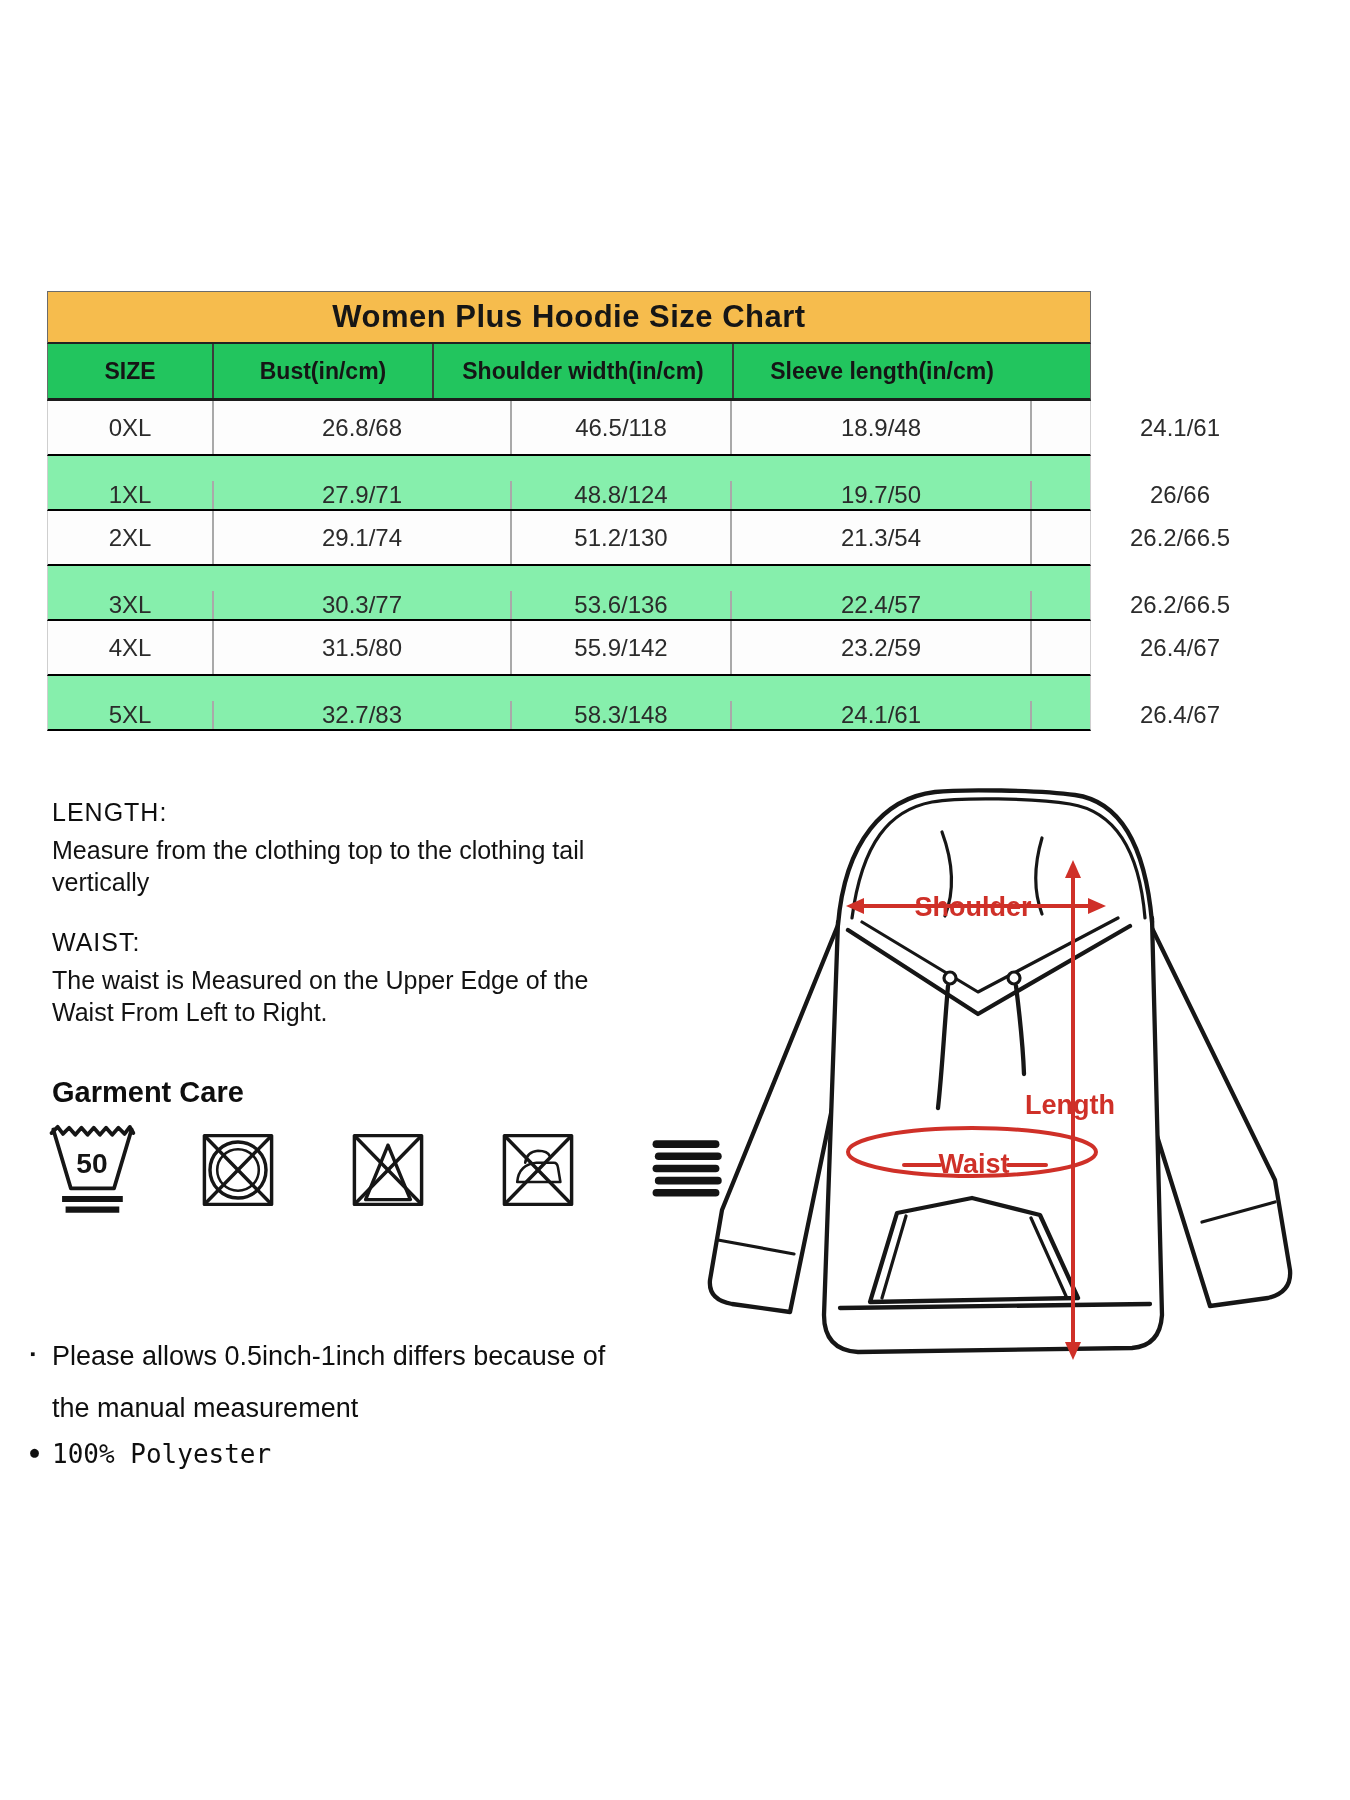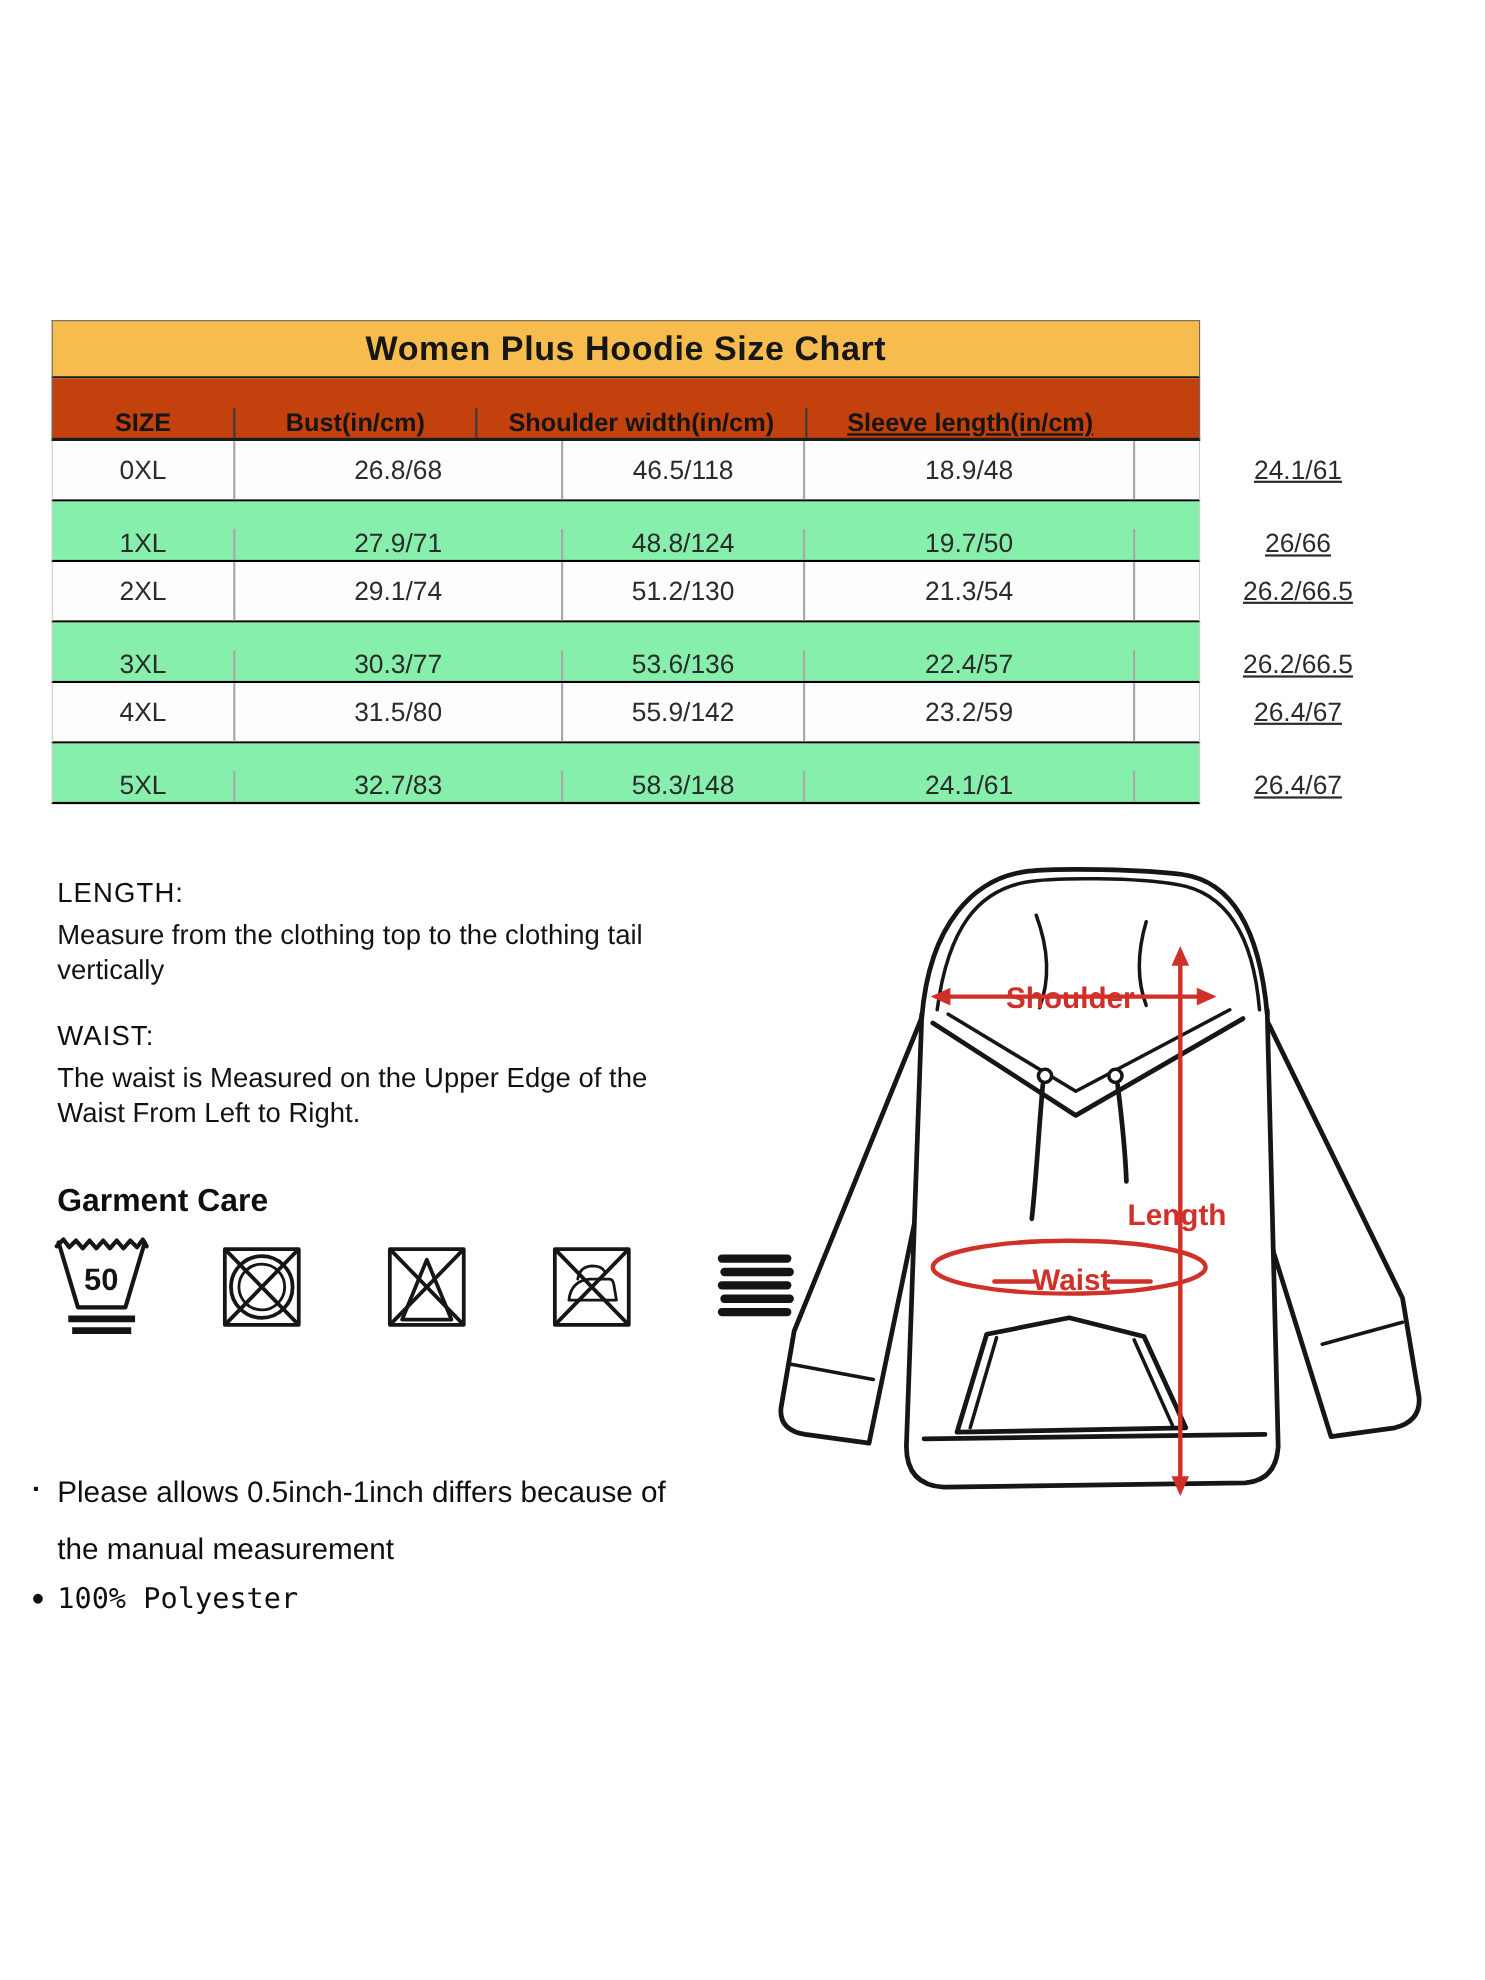--- a/index.html
+++ b/index.html
@@ -4,32 +4,32 @@
 <style>
   html,body{margin:0;padding:0;background:#fff;}
   .page{position:relative;width:1350px;height:1800px;background:#ffffff;overflow:hidden;
         font-family:"Liberation Sans",sans-serif;color:#141414;}
 
   
   .size-table{position:absolute;left:47px;top:291px;width:1044px;}
   .table-title{box-sizing:border-box;height:53px;display:flex;align-items:center;justify-content:center;
         background:#f6bc4d;border:1px solid #6b6b6b;border-bottom:2px solid #222;
         font-size:31px;font-weight:bold;color:#161616;letter-spacing:.5px;}
-  .thead{box-sizing:border-box;display:flex;height:57px;background:#c2410c;
-        border-left:1px solid #6b6b6b;border-right:1px solid #6b6b6b;border-bottom:3px solid #1c1c1c;align-items:flex-end;}
+  .thead{box-sizing:border-box;display:flex;height:57px;background:#22c55e;
+        border-left:1px solid #6b6b6b;border-right:1px solid #6b6b6b;border-bottom:3px solid #1c1c1c;}
   .th{box-sizing:border-box;display:flex;align-items:center;justify-content:center;
         font-size:23px;font-weight:bold;color:#151515;border-right:2px solid #3c3c3c;}
   .th:last-child{border-right:none;}
   .trow{box-sizing:border-box;display:flex;height:55px;background:#fdfdfd;
         border-left:1px solid #cfcfcf;border-right:1px solid #cfcfcf;border-bottom:2px solid #000000;}
   .trow.alt{background:#86efac;align-items:flex-end;}
   .td{box-sizing:border-box;display:flex;align-items:center;justify-content:center;
         font-size:24px;color:#2b2b2b;border-right:2px solid #a9a9a9;}
   .td:last-child{border-right:none;}
-  .c0{flex:0 0 166px;} .c1{flex:0 0 298px;} .c2{flex:0 0 220px;} .c3{flex:0 0 300px;} .c4{flex:0 0 296px;text-decoration:underline;}
+  .c0{flex:0 0 166px;} .c1{flex:0 0 298px;} .c2{flex:0 0 220px;} .c3{flex:0 0 300px;} .c4{flex:0 0 296px;}
 
   
   .txt-section{position:absolute;left:52px;width:560px;}
   .sec-heading{font-size:25px;font-weight:normal;color:#0e0e0e;letter-spacing:1px;margin:0 0 7px 0;}
   .sec-body{font-size:25px;line-height:32px;color:#121212;margin:0;max-width:545px;}
   #length-section{top:798px;}
   #waist-section{top:928px;}
 
   .care-heading{position:absolute;left:52px;top:1076px;font-size:29px;font-weight:600;color:#0e0e0e;}
   .care-row{position:absolute;left:48px;top:1120px;display:flex;align-items:center;gap:62px;}

